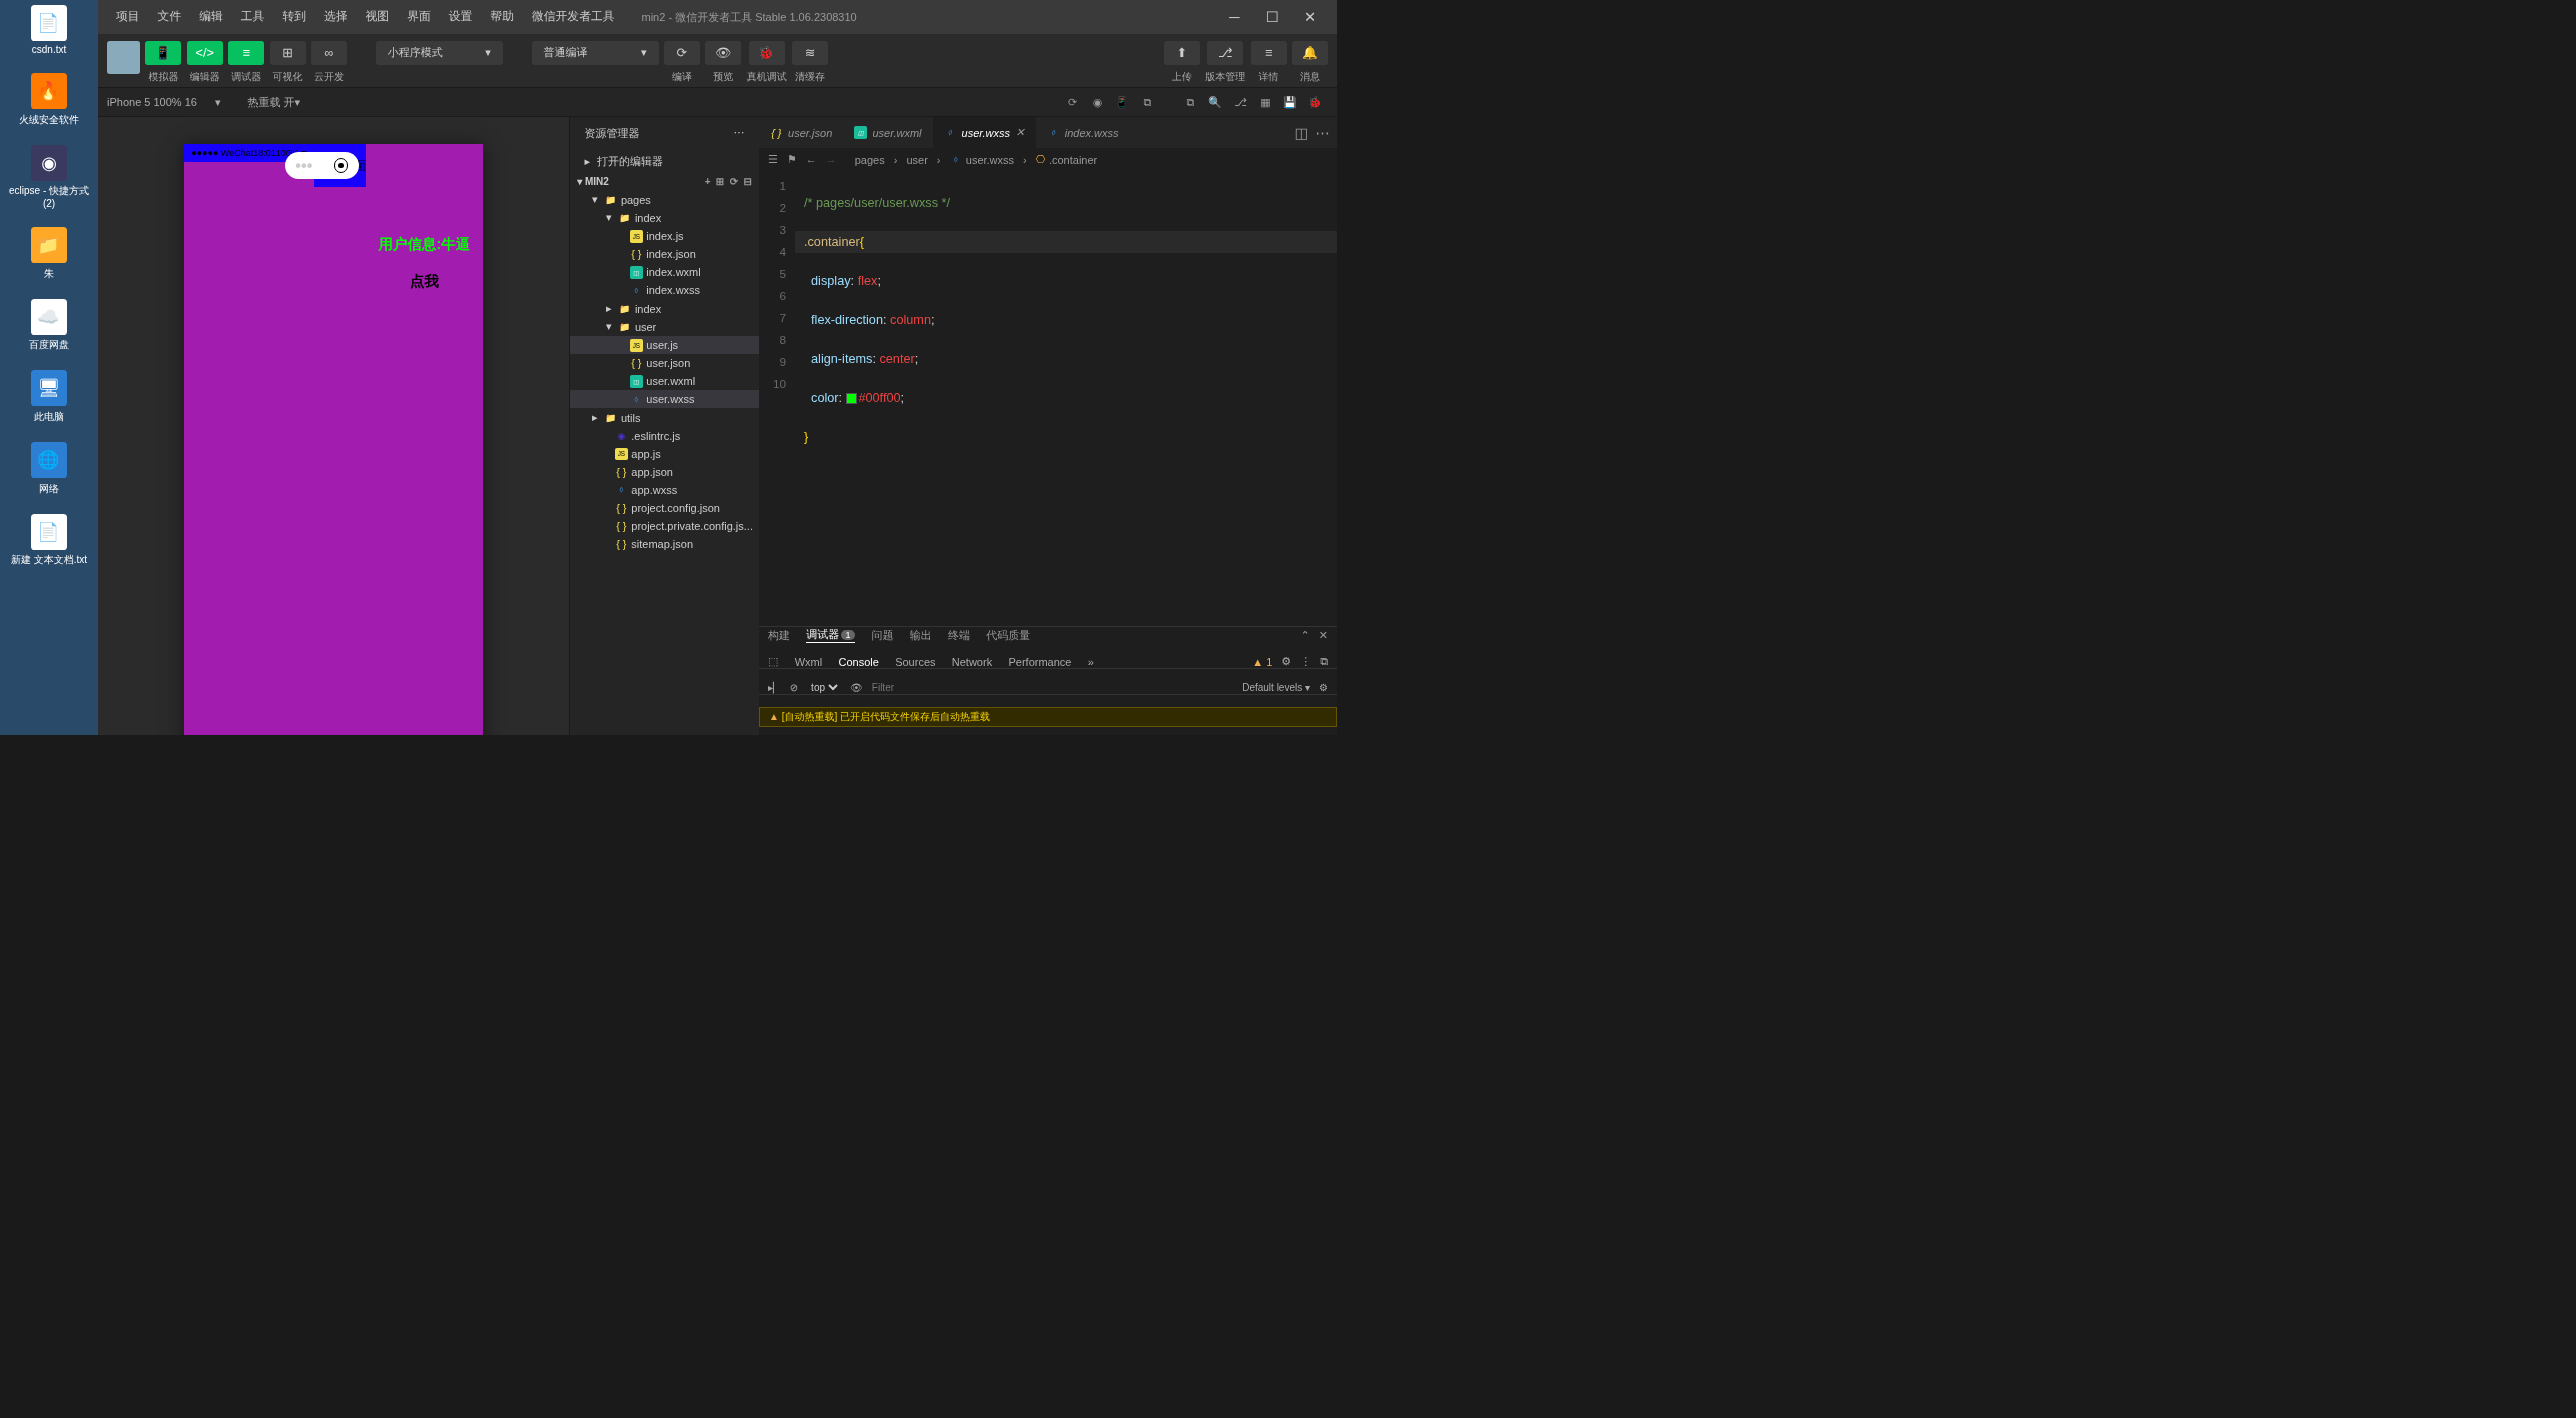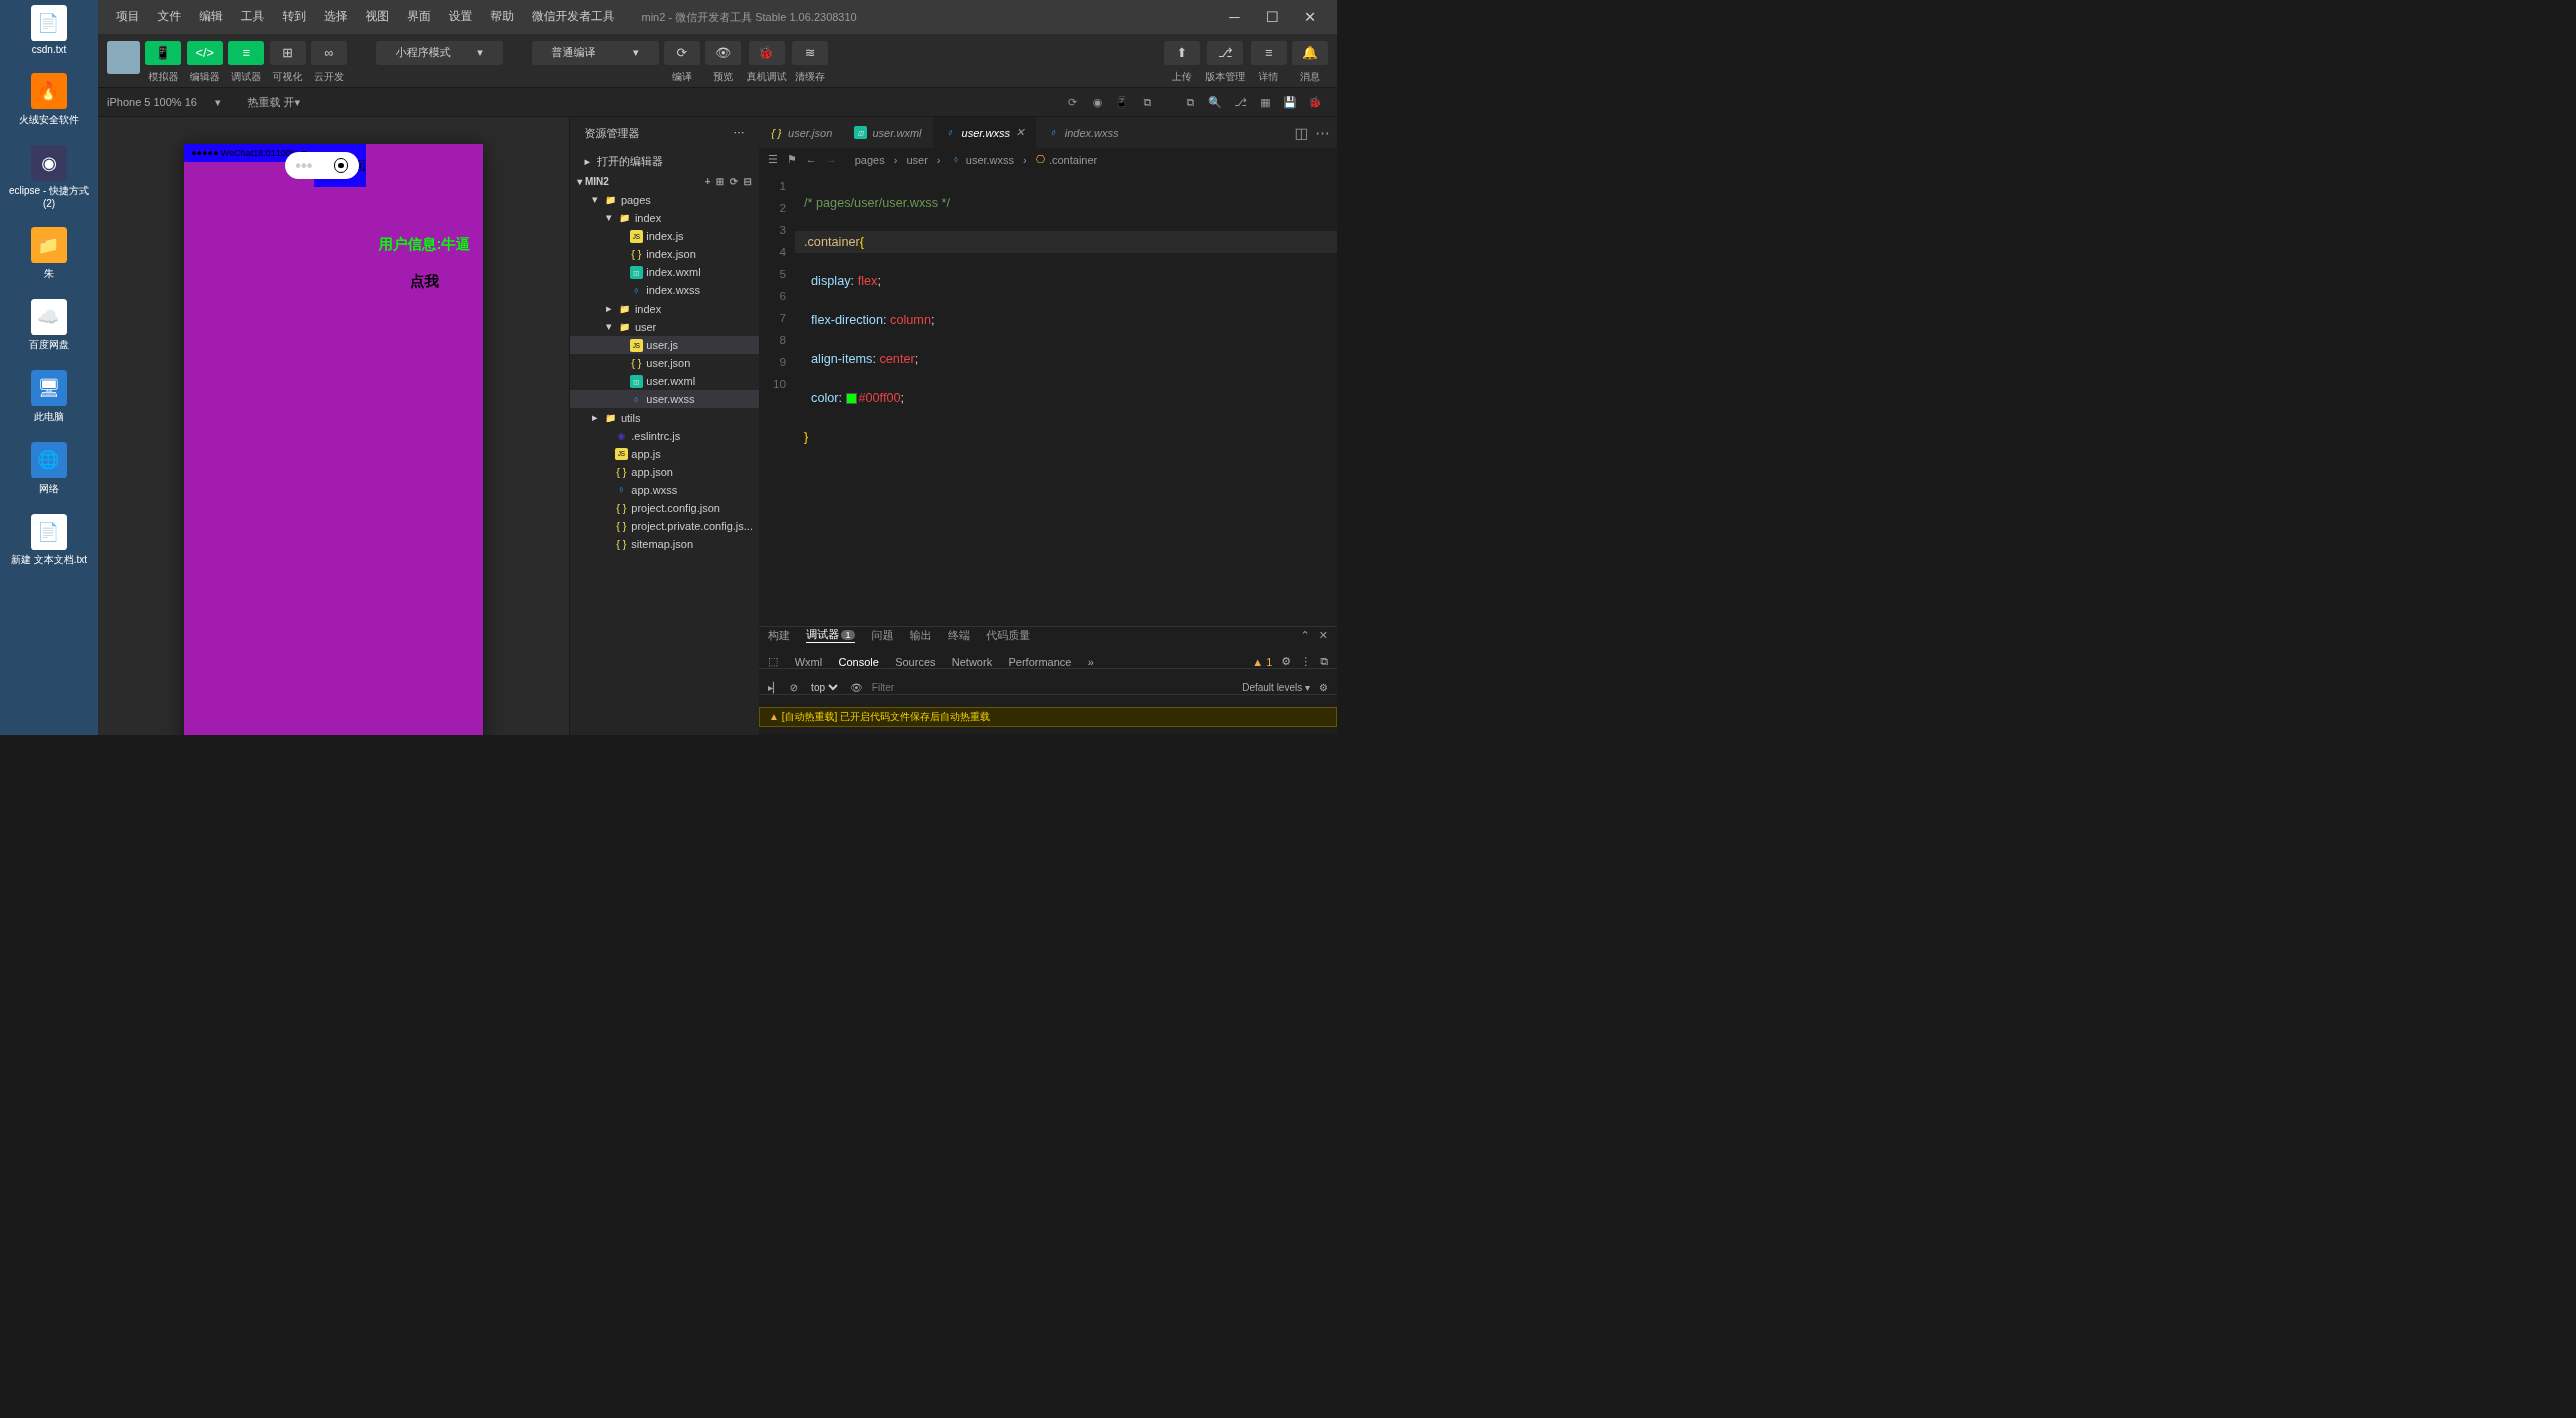--- a/index.html
+++ b/index.html
@@ -23,21 +23,21 @@
     
     
     .toolbar { height: 54px; background: #2b2b2b; display: flex; align-items: flex-start; padding: 7.2px 9px; border-bottom: 0.9px solid #1a1a1a; }
     .toolbar-left { display: flex; gap: 5.4px; }
     .avatar { width: 33px; height: 33px; background: #8ab; border-radius: 2.7px; }
     .tool-btn { display: flex; flex-direction: column; align-items: center; }
     .tool-btn .btn-top { width: 36px; height: 23.5px; border-radius: 2.7px; display: flex; align-items: center; justify-content: center; font-size: 12.7px; }
     .tool-btn .btn-label { font-size: 10px; color: #aaa; margin-top: 5.4px; }
     .green-btn { background: #07c160; color: #fff; }
     .dark-btn { background: #3a3a3a; color: #ccc; }
-    .select-box { background: #3a3a3a; border-radius: 2.7px; height: 23.5px; padding: 0 20px; display: flex; align-items: center; font-size: 11px; color: #ccc; min-width: 127px; justify-content: space-between; cursor: pointer; }
+    .select-box { background: #3a3a3a; border-radius: 2.7px; height: 23.5px; padding: 0 12px; display: flex; align-items: center; font-size: 11px; color: #ccc; min-width: 127px; justify-content: space-between; cursor: pointer; }
     .toolbar-right { margin-left: auto; display: flex; gap: 5.4px; }
     
     
     .editor-bar { height: 29px; background: #252525; display: flex; align-items: center; padding: 0 9px; font-size: 11px; color: #aaa; border-bottom: 0.9px solid #1a1a1a; }
     .editor-bar .devinfo { margin-right: 18px; }
     .editor-bar .spacer { flex: 1; }
     .editor-bar .icon-btn { width: 25px; height: 25px; display: flex; align-items: center; justify-content: center; cursor: pointer; color: #999; }
     
     
     .main-body { flex: 1; display: flex; overflow: hidden; }

